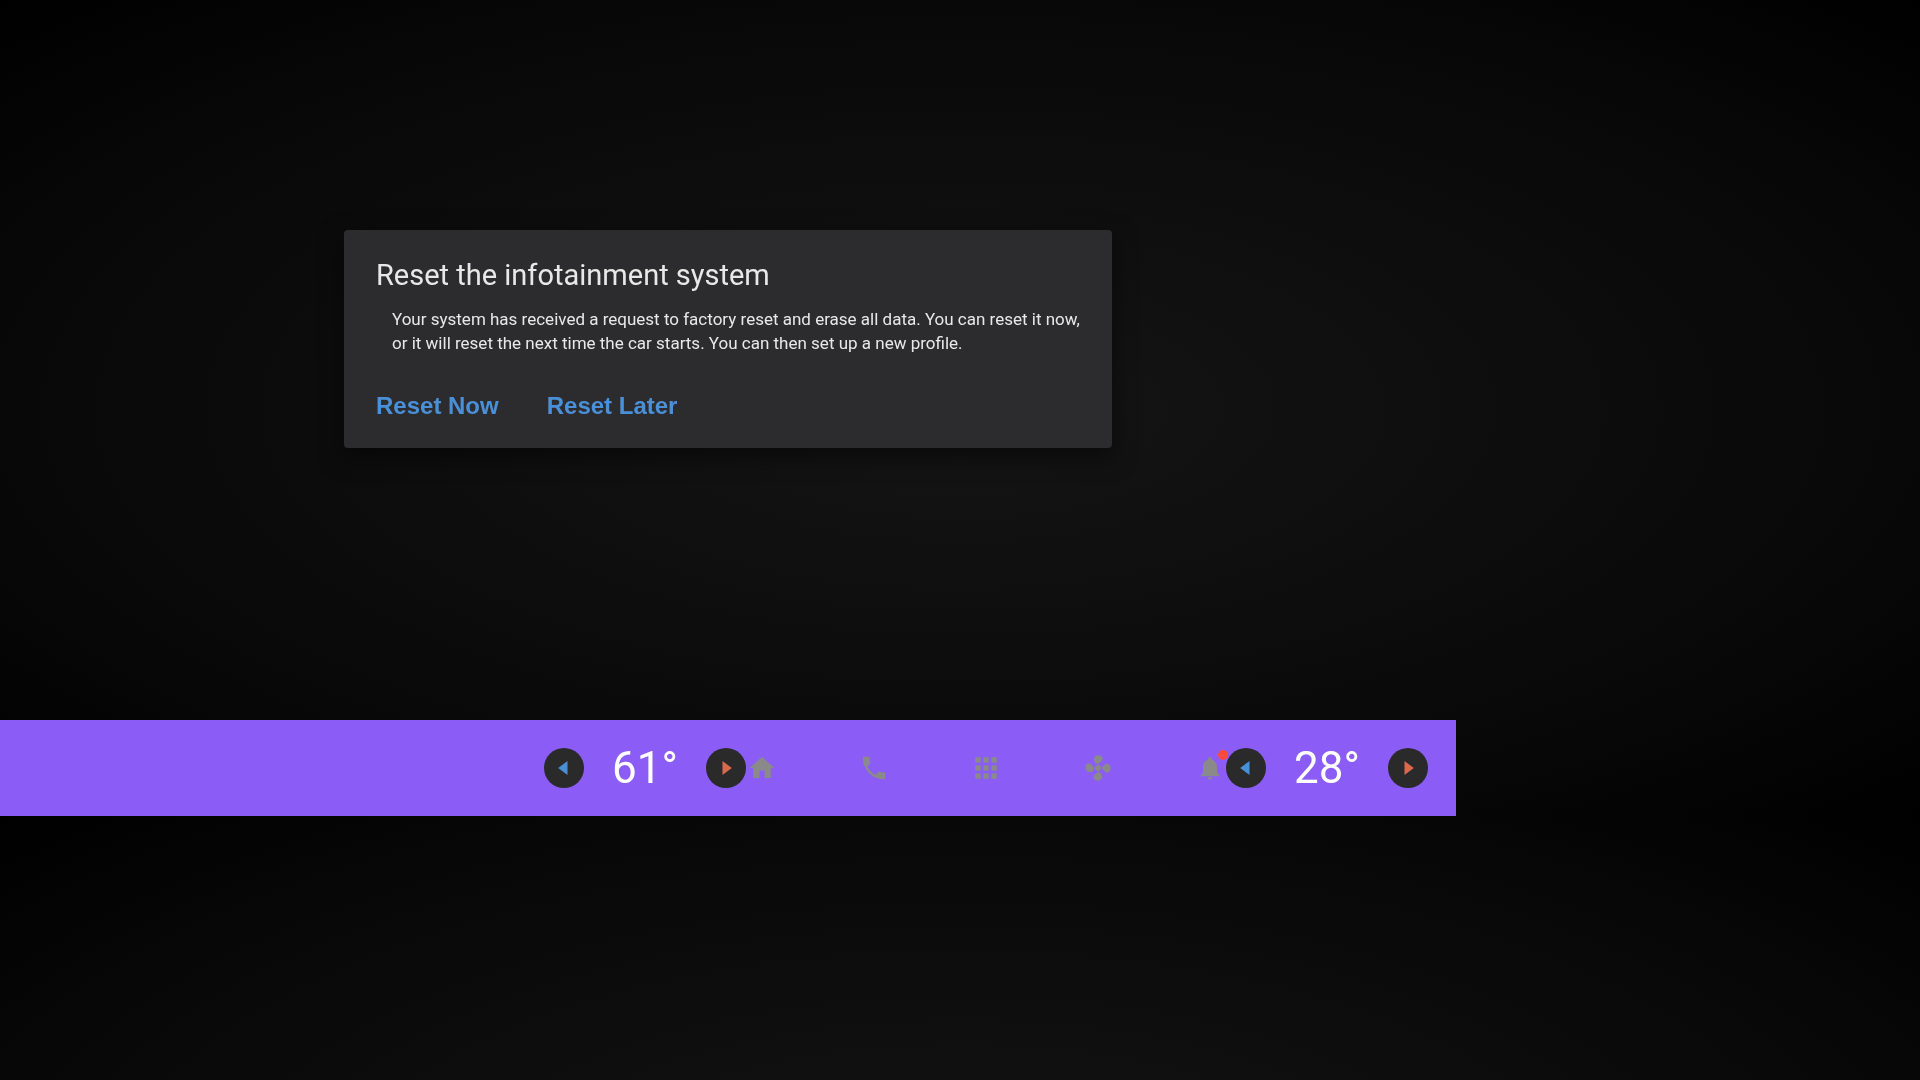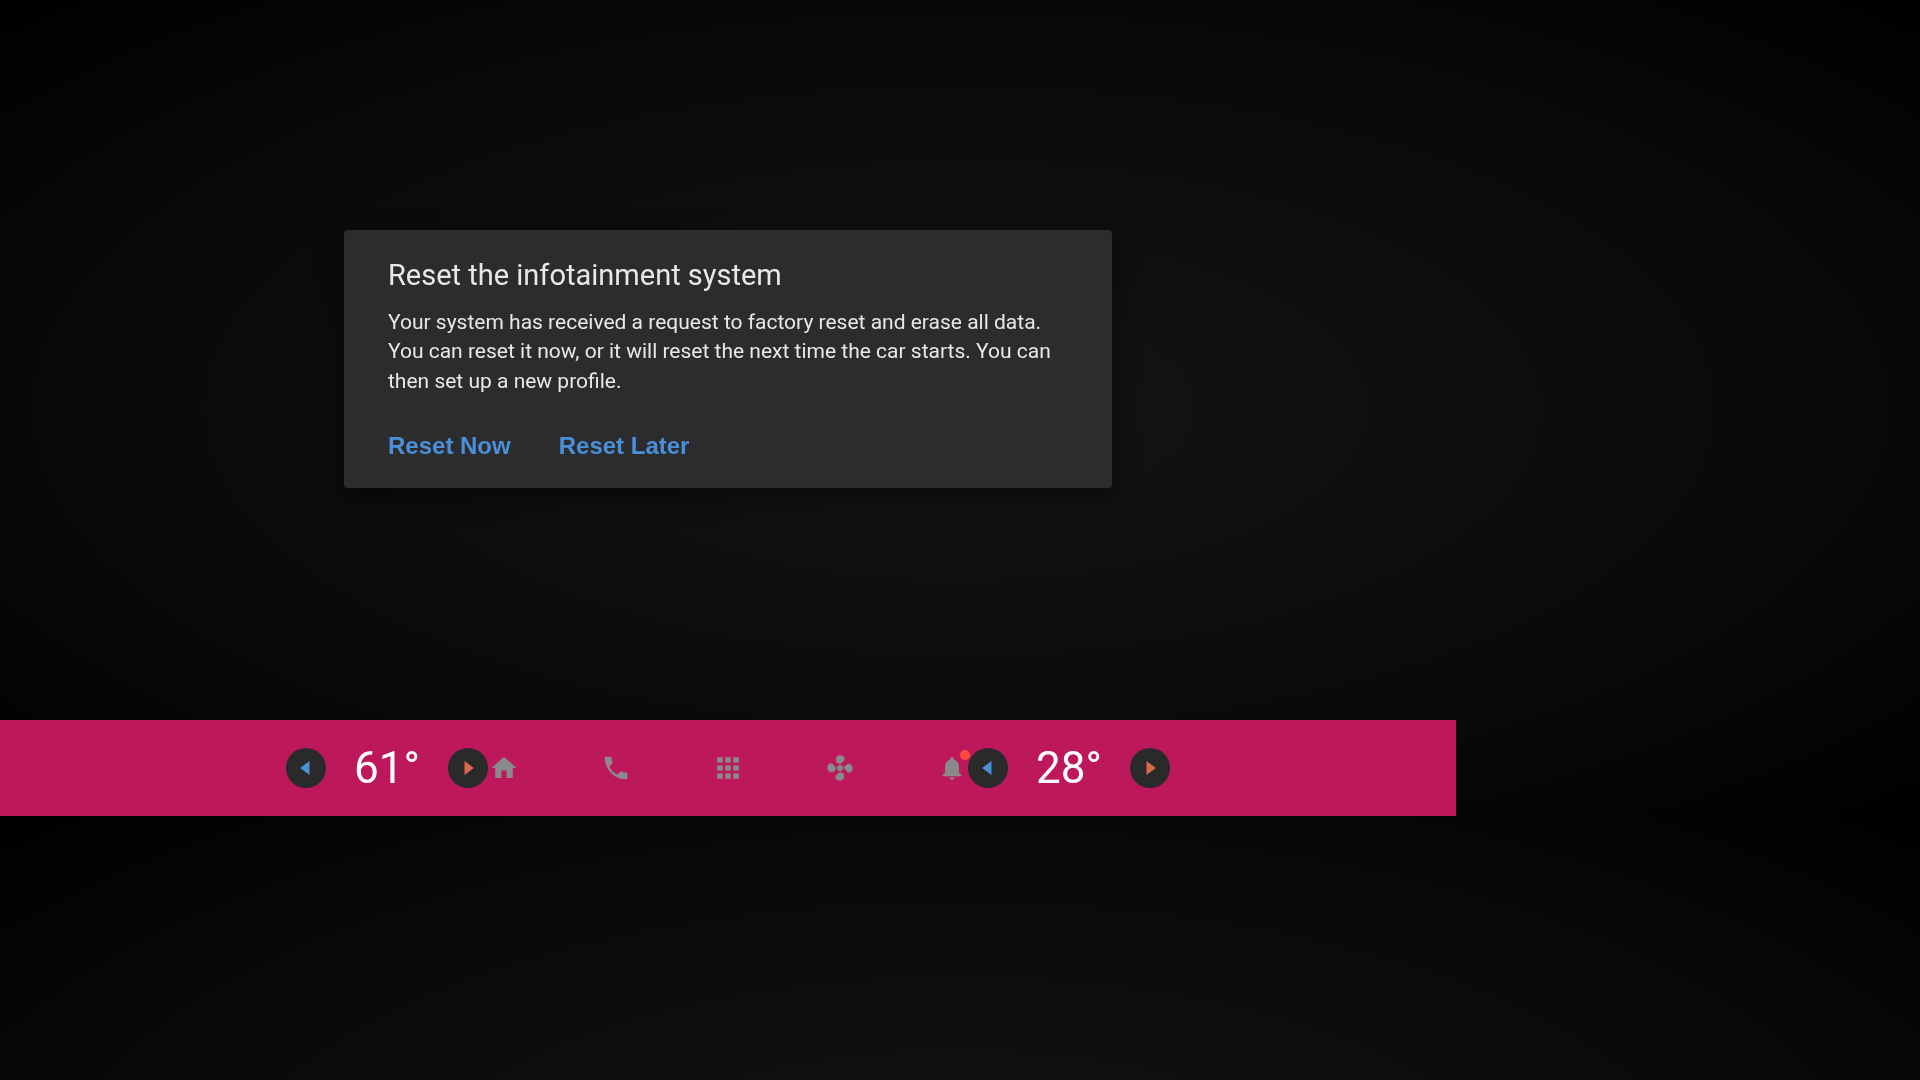--- a/index.html
+++ b/index.html
@@ -17,37 +17,38 @@
       overflow: hidden;
     }
     
     .dialog {
       position: absolute;
       left: 344px;
       top: 230px;
       width: 768px;
       background: #2c2c2e;
       border-radius: 4px;
-      padding: 28px 44px;
+      padding: 28px 32px;
       box-shadow: 0 8px 24px rgba(0,0,0,0.5);
     }
     
     .dialog-title {
       color: #e8e8e8;
       font-size: 29px;
       font-weight: 400;
       margin-bottom: 16px;
     }
     
     .dialog-body {
       color: #e8e8e8;
-      font-size: 21px;
+      font-size: 17px;
       line-height: 1.4;
       font-weight: 400;
       margin-bottom: 36px;
+      margin-left: 16px;
     }
     
     .dialog-actions {
       display: flex;
       gap: 48px;
     }
     
     .dialog-button {
       color: #4a90d9;
       font-size: 24px;
@@ -56,24 +57,24 @@
       background: none;
       border: none;
     }
     
     .bottom-bar {
       position: absolute;
       bottom: 0;
       left: 0;
       right: 0;
       height: 96px;
-      background: #be185d;
-      display: flex;
-      align-items: center;
-      justify-content: center;
+      background: #8b5cf6;
+      display: flex;
+      align-items: center;
+      justify-content: flex-end;
       padding: 0 28px;
     }
     
     .temp-control {
       display: flex;
       align-items: center;
       gap: 16px;
     }
     
     .temp-arrow {

